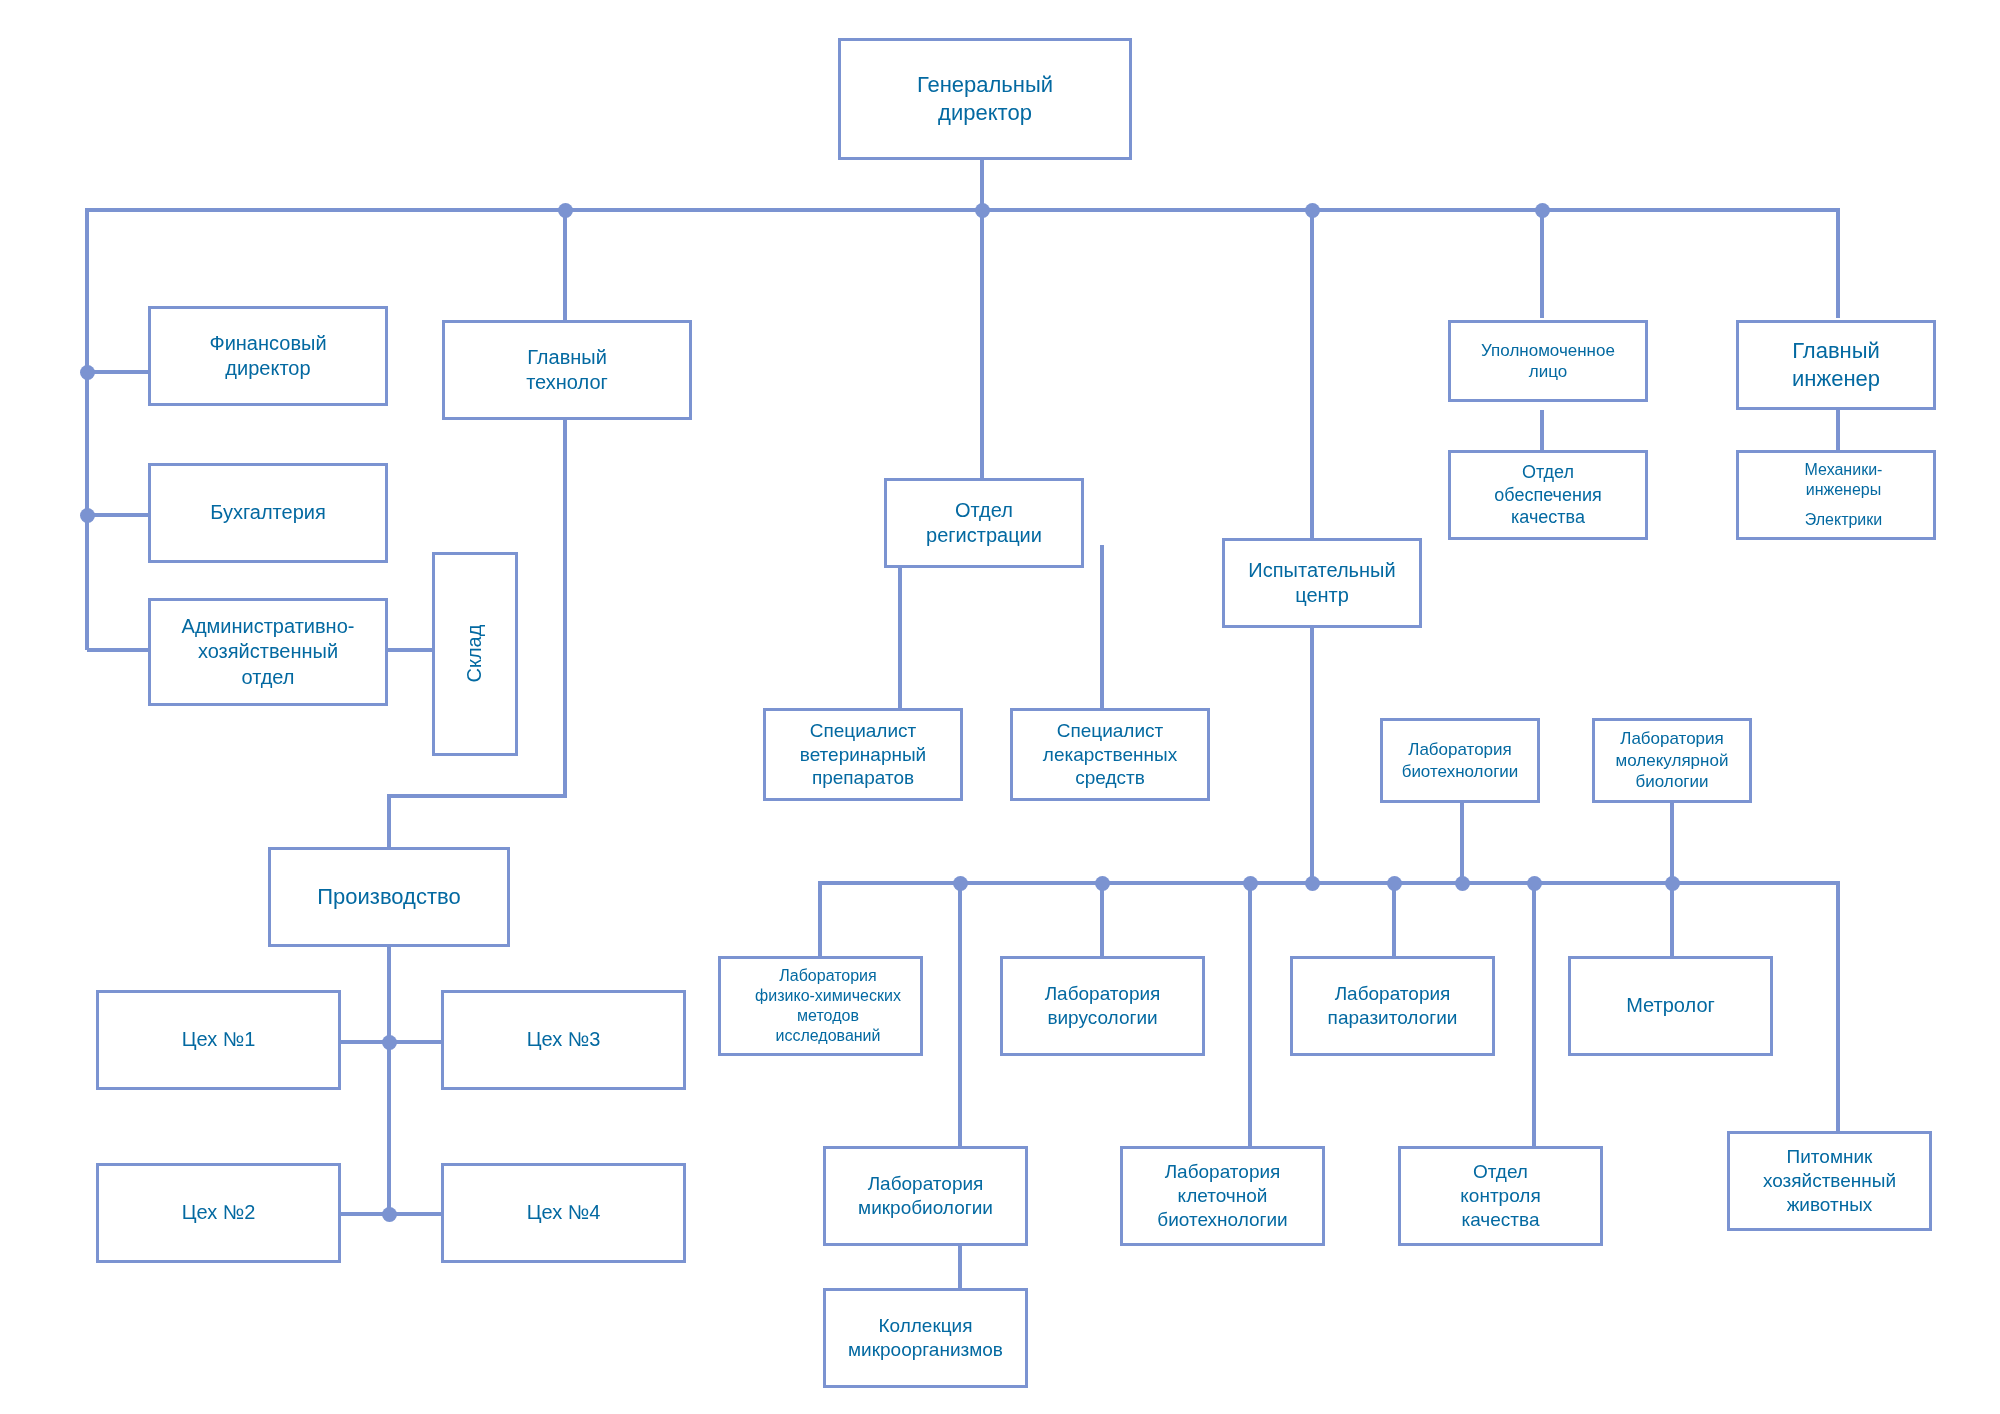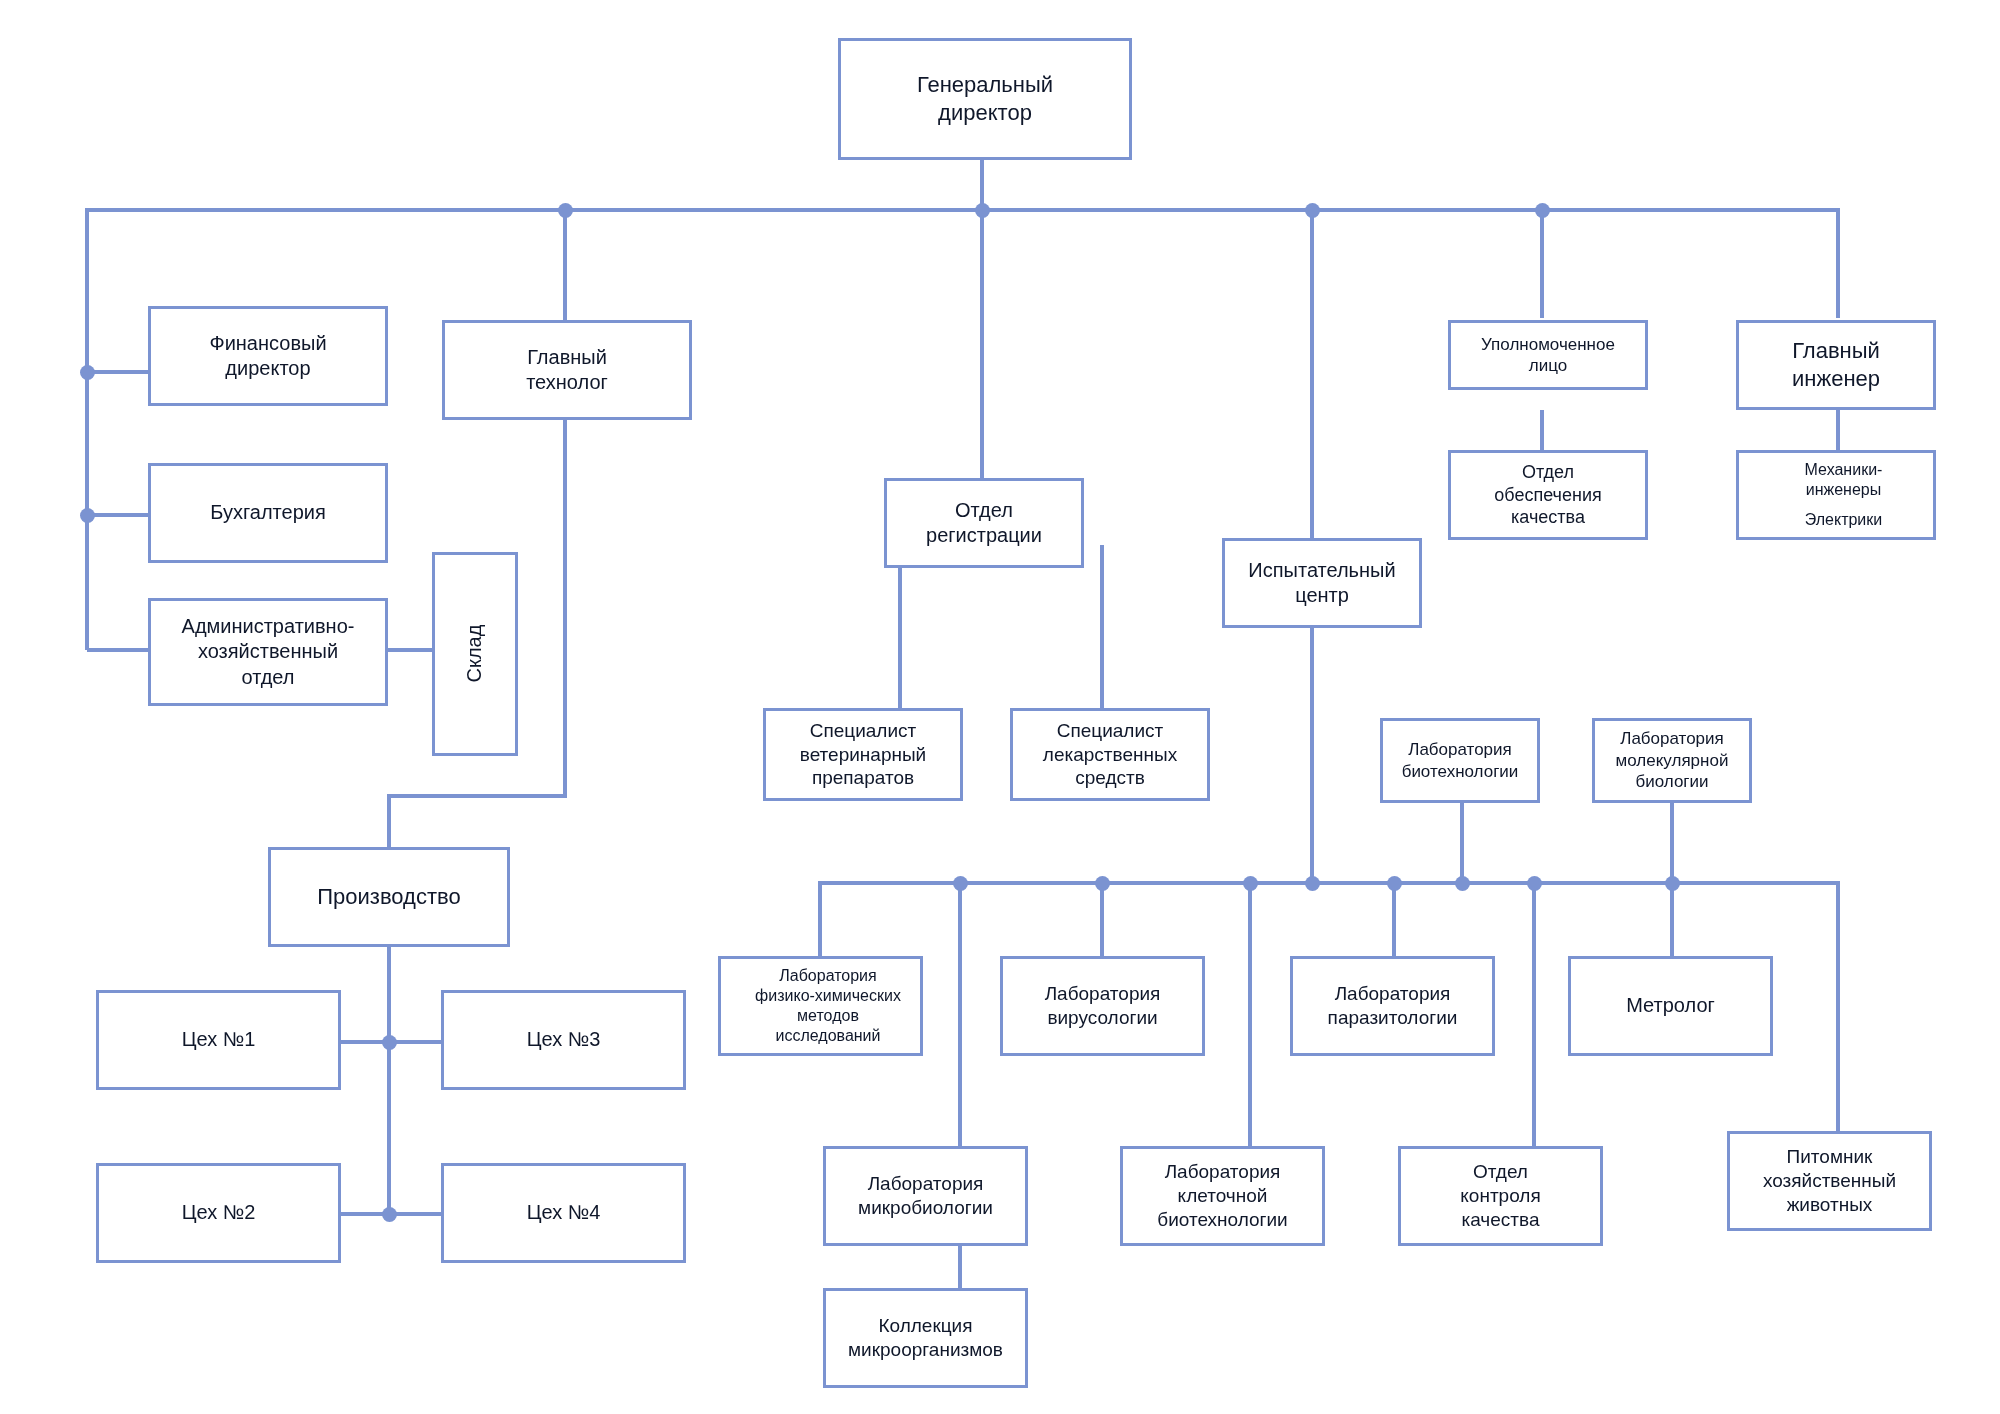--- a/index.html
+++ b/index.html
@@ -15,21 +15,21 @@
     width: 2000px;
     height: 1414px;
     background: #ffffff;
     overflow: hidden;
   }
   .node {
     position: absolute;
     box-sizing: border-box;
     border: 3px solid #7b93d1;
     background: #ffffff;
-    color: #0f172a;
+    color: #0369a1;
     display: flex;
     align-items: center;
     justify-content: center;
     text-align: center;
     line-height: 1.26;
     padding: 4px 8px;
     z-index: 5;
   }
   .node span { display: block; white-space: pre-line; }
   .t22 { font-size: 22px; }
@@ -207,21 +207,21 @@
     <span>Специалист
 лекарственных
 средств</span>
   </div>
 
   <div class="node t20" style="left:1222px; top:538px; width:200px; height:90px;">
     <span>Испытательный
 центр</span>
   </div>
 
-  <div class="node t17" style="left:1448px; top:320px; width:200px; height:70px;">
+  <div class="node t17" style="left:1448px; top:320px; width:200px; height:82px;">
     <span>Уполномоченное
 лицо</span>
   </div>
 
   <div class="node t18" style="left:1448px; top:450px; width:200px; height:90px;">
     <span>Отдел
 обеспечения
 качества</span>
   </div>
 

